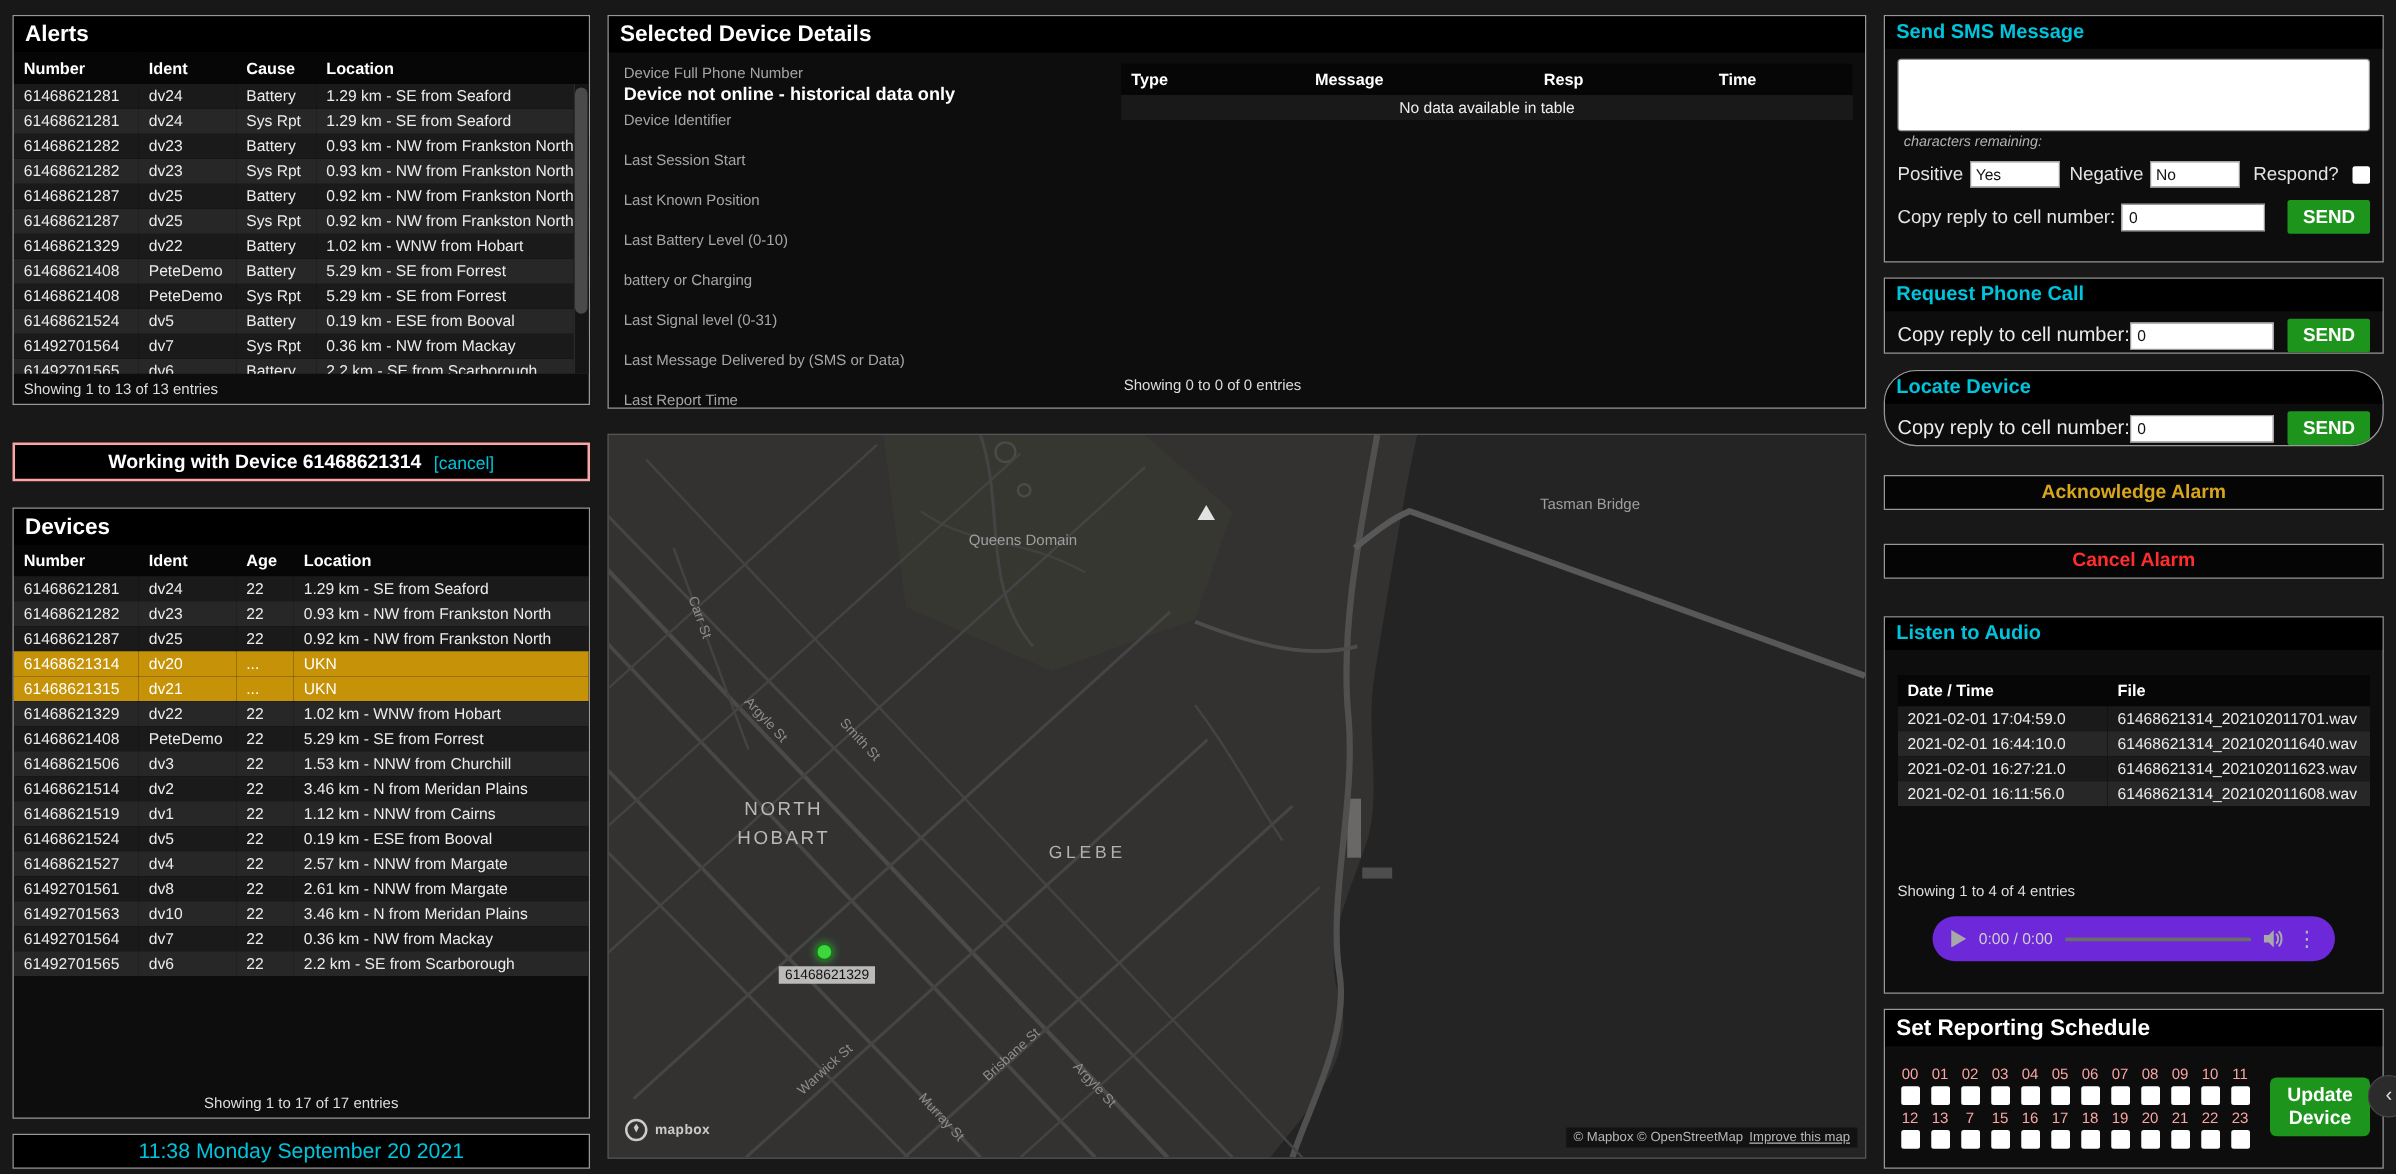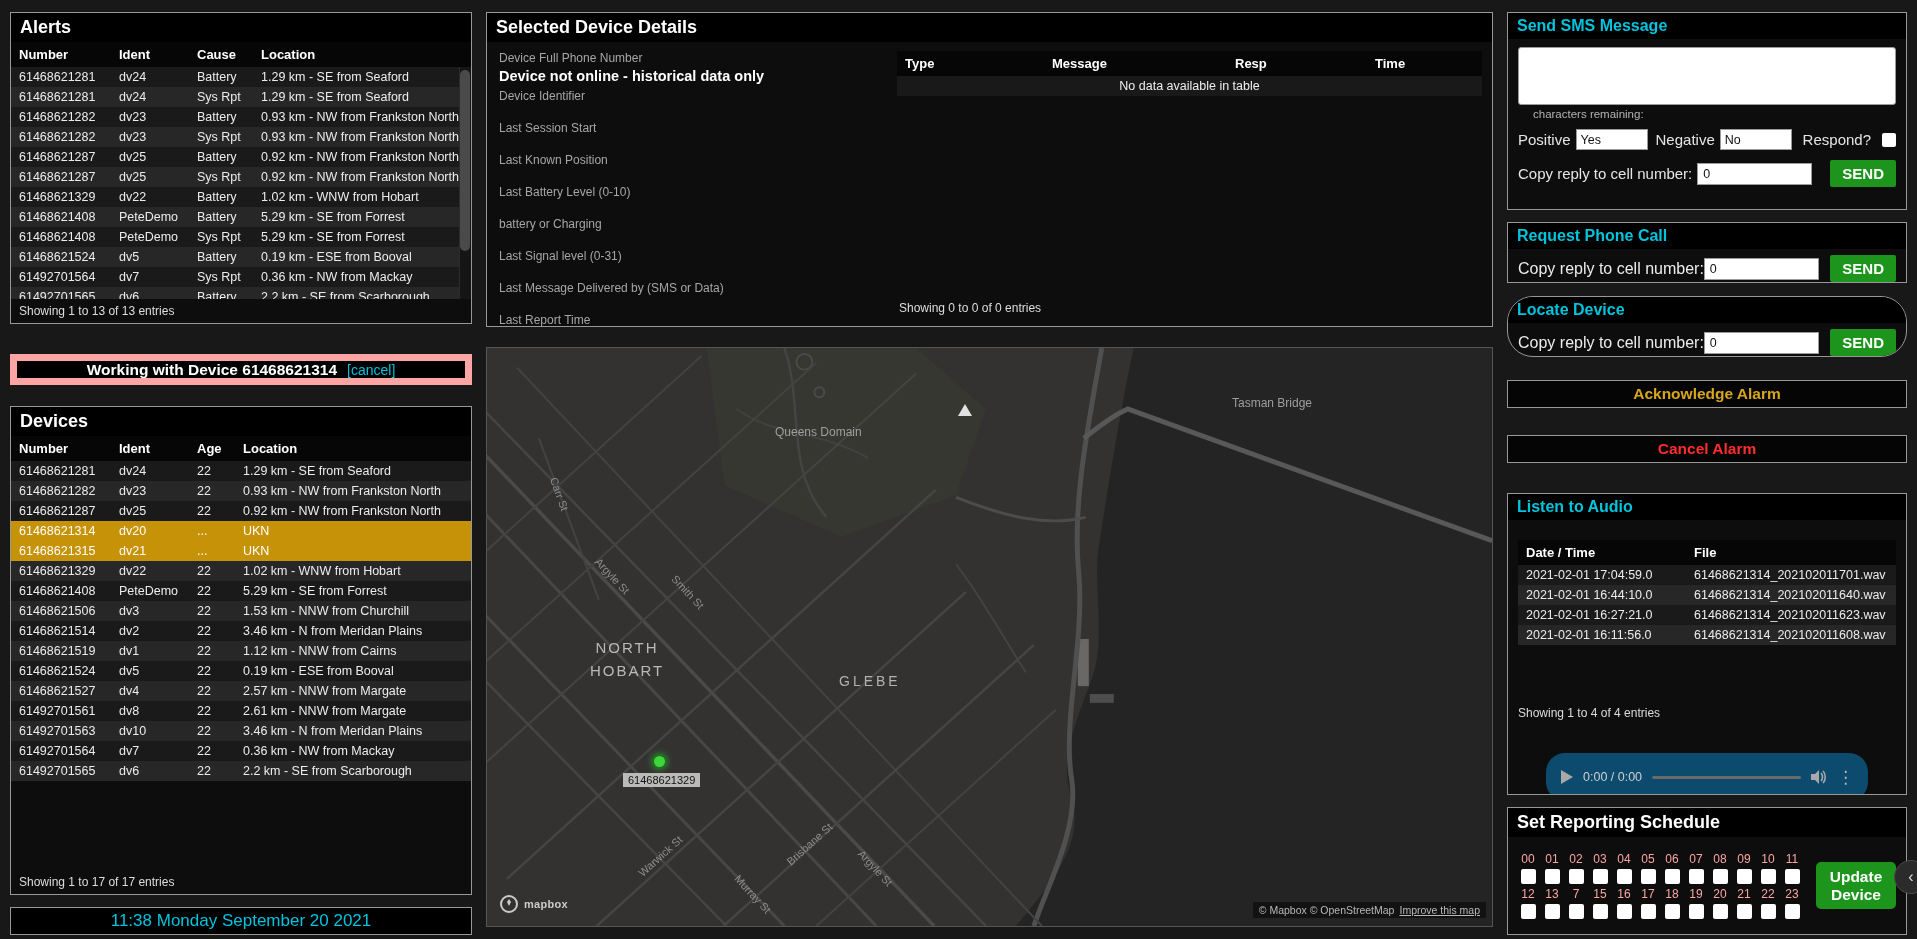--- a/index.html
+++ b/index.html
@@ -19,25 +19,25 @@
   table.data tbody tr:nth-child(odd){background:#1a1a1a;}
   table.data tbody tr:nth-child(even){background:#272727;}
   table.data tbody tr.hl{background:var(--highlight-gold,#c69208);}
   table.data tbody tr.hl td{color:#fff;}
   .tbl-scroll{position:relative;flex:1 1 auto;overflow:hidden;}
   .vscrollbar{position:absolute;top:0;right:0;width:12px;height:100%;background:#151515;border-left:1px solid #2b2b2b;}
   .vthumb{position:absolute;top:3px;right:1px;width:10px;height:78%;background:#4a4a4a;border-radius:5px;}
   .tbl-footer{font-size:12px;color:#ddd;padding:5px 8px;flex:0 0 auto;}
   
   .alerts-panel{height:312px;flex:0 0 auto;}
-  .working-banner{height:31px;margin:30px 0 21px;border:7px solid #fca5a5;background:#000;display:flex;align-items:center;justify-content:center;gap:10px;flex:0 0 auto;}
+  .working-banner{height:31px;margin:30px 0 21px;border:2px solid #fca5a5;background:#000;display:flex;align-items:center;justify-content:center;gap:10px;flex:0 0 auto;}
   .working-banner .txt{font-size:15.5px;font-weight:bold;color:#fff;}
   .working-banner .cancel{font-size:14px;color:var(--accent-cyan,#00c3dc);cursor:pointer;}
   .devices-panel{height:489px;flex:0 0 auto;}
-  .devices-panel .tbl-footer{margin-top:auto;}
+  .devices-panel .tbl-footer{margin-top:auto;text-align:center;}
   .clock-bar{height:28px;margin-top:12px;border:1px solid #989898;background:#000;display:flex;align-items:center;justify-content:center;font-size:17px;color:var(--accent-cyan,#00c3dc);flex:0 0 auto;}
   
   .details-panel{height:315px;flex:0 0 auto;margin-bottom:20px;}
   .details-body{display:flex;flex:1;min-height:0;}
   .details-left{flex:0 0 410px;padding:9px 12px;}
   .dfield{font-size:12px;color:#a6a6a6;margin-bottom:18px;}
   .dfield.f0{margin-bottom:2px;}
   .offline{font-size:14.5px;font-weight:bold;color:#fff;margin:3px 0 5px;}
   .details-right{flex:1;display:flex;flex-direction:column;padding:9px 10px 6px 0;min-width:0;}
   .details-right td.empty{text-align:center;background:#191919;font-size:12.5px;color:#eee;}
@@ -60,42 +60,42 @@
   .marker-dot{position:absolute;left:165px;top:406px;width:15px;height:15px;border-radius:50%;background:#3ed63e;border:2px solid #1e6f1e;box-shadow:0 0 7px rgba(62,214,62,.65);cursor:pointer;}
   .marker-label{position:absolute;left:136px;top:425px;background:rgba(201,201,201,.9);color:#111;font-size:11px;padding:1px 5px;}
   .mapbox-logo{position:absolute;left:12px;bottom:12px;display:flex;align-items:center;gap:5px;opacity:.9;}
   .mapbox-logo .word{color:#dcdcdc;font-size:11px;font-weight:bold;letter-spacing:.3px;}
   .map-attrib{position:absolute;right:6px;bottom:8px;background:rgba(0,0,0,.5);color:#b8b8b8;font-size:10.5px;padding:2px 6px;display:flex;gap:5px;}
   .map-attrib .improve{text-decoration:underline;cursor:pointer;}
   
   .sms-panel{height:198px;flex:0 0 auto;margin-bottom:12px;}
   .sms-body{padding:8px 10px 6px;display:flex;flex-direction:column;flex:1;}
   .sms-textarea{height:58px;width:100%;border-radius:3px;border:1px solid #9a9a9a;background:#fff;color:#111;font-size:13px;padding:4px 6px;resize:none;font-family:"Liberation Sans",sans-serif;}
-  .chars{font-size:11.5px;color:#b3b3b3;margin:3px 15px 9px;}
+  .chars{font-size:11.5px;color:#b3b3b3;margin:3px 5px 9px;font-style:italic;}
   .opt-row{display:flex;align-items:center;margin-bottom:10px;}
   .opt-row label,.copy-row label{font-size:15px;color:#e5e5e5;margin-right:5px;white-space:nowrap;}
   .inp-sm{width:72px;height:21px;background:#fff;border:1px solid #9a9a9a;color:#111;font-size:12.5px;padding:0 4px;font-family:"Liberation Sans",sans-serif;}
   .ml8{margin-left:8px;} .mla{margin-left:auto;}
   .chk{appearance:none;-webkit-appearance:none;width:14px;height:14px;background:#fff;border:none;border-radius:2px;margin-left:6px;cursor:pointer;}
   .copy-row{display:flex;align-items:center;}
   .inp-num{width:115px;height:22px;background:#fff;border:1px solid #9a9a9a;color:#111;font-size:12.5px;padding:0 5px;font-family:"Liberation Sans",sans-serif;}
   .send-btn{margin-left:auto;background:var(--accent-green,#1d951d);color:#fff;font-weight:bold;font-size:15px;border:none;padding:5px 12px;border-radius:2px;cursor:pointer;font-family:"Liberation Sans",sans-serif;}
   .mini-panel{height:61px;flex:0 0 auto;}
   .call-panel{margin-bottom:13px;}
   .locate-panel{margin-bottom:23px;border-radius:26px;}
   .row-only{display:flex;align-items:center;padding:6px 10px;flex:1;}
   .alarm-btn{height:28px;border:1px solid #989898;background:#050505;display:flex;align-items:center;justify-content:center;font-size:15.5px;font-weight:bold;cursor:pointer;flex:0 0 auto;}
   .ack{color:var(--alarm-gold,#d8a61d);margin-bottom:27px;}
   .cancel-alarm{color:var(--alarm-red,#ff2d2d);margin-bottom:30px;}
   .audio-panel{height:302px;flex:0 0 auto;margin-bottom:12px;}
   .audio-body{padding:0 10px 6px;display:flex;flex-direction:column;flex:1;}
   .audio-body table.data{margin-top:20px;}
   .audio-body td{font-size:11.5px;}
   .audio-body .tbl-footer{margin-top:56px;padding-left:0;}
-  .player{margin-top:28px;height:48px;background:#0c4a6e;border-radius:19px;display:flex;align-items:center;padding:0 14px;gap:10px;width:322px;align-self:center;flex:0 0 auto;}
+  .player{margin-top:8px;height:36px;background:#6d28d9;border-radius:19px;display:flex;align-items:center;padding:0 14px;gap:10px;width:322px;align-self:center;flex:0 0 auto;}
   .ptime{font-size:12.5px;color:#cfcfcf;white-space:nowrap;}
   .ptrack{flex:1;height:3px;background:#6b6b6b;border-radius:2px;cursor:pointer;}
   .pmenu{color:#b5b5b5;font-size:17px;cursor:pointer;line-height:1;}
   .icon-btn{display:flex;align-items:center;cursor:pointer;}
   
   .sched-panel{height:128px;flex:0 0 auto;}
   .sched-body{display:flex;align-items:center;gap:12px;padding:7px 8px;flex:1;}
   .hours-grid{display:flex;flex-direction:column;gap:3px;}
   .hrow{display:grid;grid-template-columns:repeat(12,24px);}
   .hour-label{font-size:12px;color:#fca5a5;text-align:center;}

